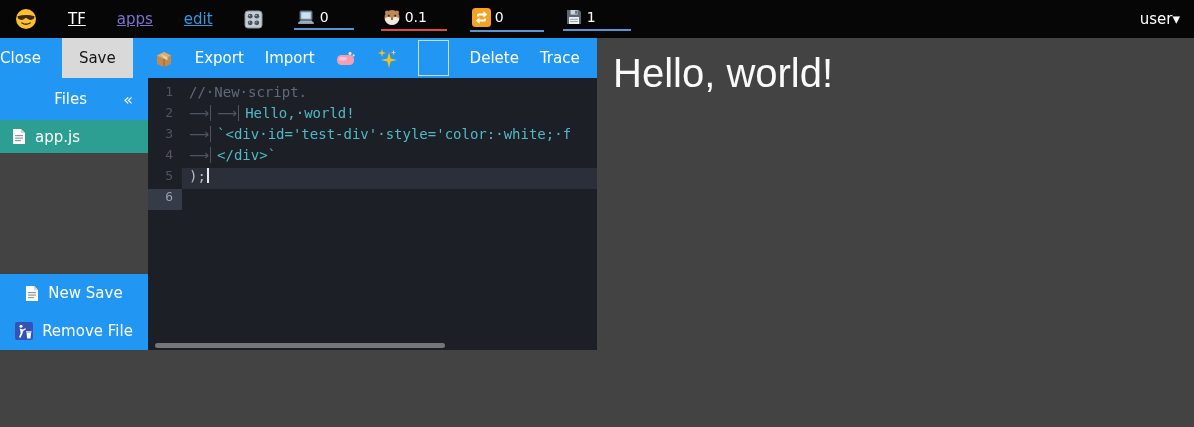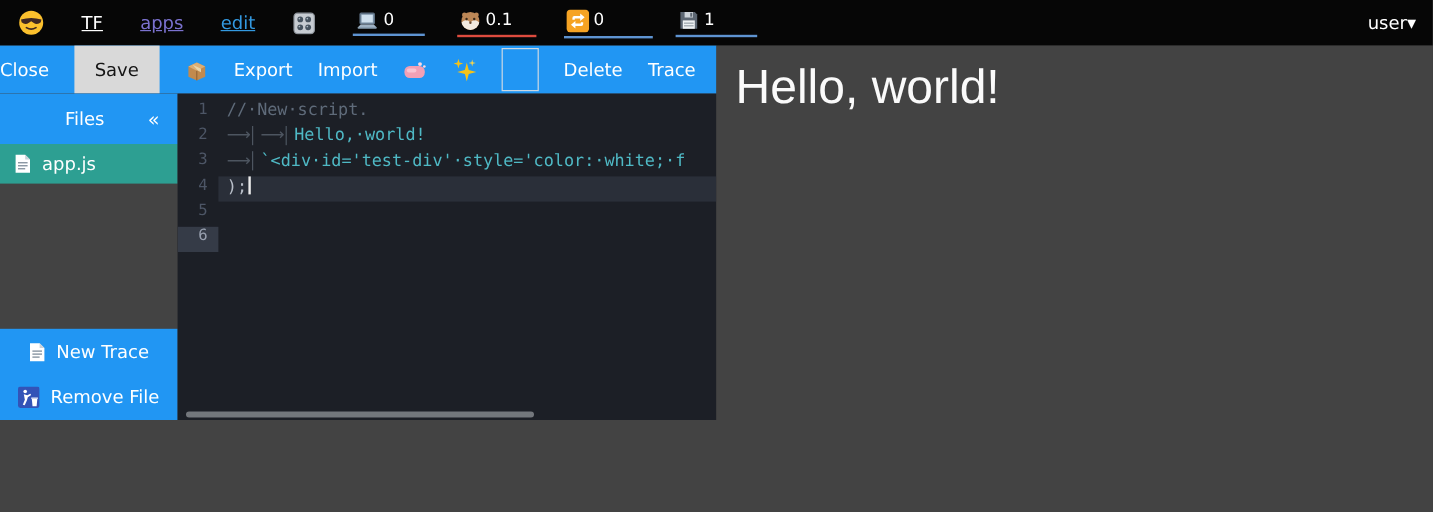--- a/index.html
+++ b/index.html
@@ -229,21 +229,21 @@
           <div class="sb-action">
             <span class="tool-icon">
               <svg width="14" height="17" viewBox="0 0 14 17">
                   <path d="M1 1 h8 l4 4 v11 H1 z" fill="#fff"></path>
                   <path d="M9 1 l4 4 H9 z" fill="#c9d2da"></path>
                   <rect x="3" y="7" width="8" height="1.2" fill="#8d99a5"></rect>
                   <rect x="3" y="9.5" width="8" height="1.2" fill="#8d99a5"></rect>
                   <rect x="3" y="12" width="6" height="1.2" fill="#8d99a5"></rect>
                 </svg>
             </span>
-            <span>New Trace</span>
+            <span>New Save</span>
           </div>
           <div class="sb-action">
             <span class="tool-icon">
               <svg width="18" height="18" viewBox="0 0 18 18">
                   <rect width="18" height="18" rx="2" fill="#3353b7"></rect>
                   <circle cx="6" cy="4.2" r="1.5" fill="#fff"></circle>
                   <path d="M4.8 6.6 l3 .8 2.5 -1.2 .7 1 -2.8 1.8 -.8 2.8 -1.8 4 -1.6 -.6 1.7 -4.1 -.6 -3.3 z" fill="#fff"></path>
                   <path d="M11.5 10.6 h4.6 l-.6 5.9 h-3.4 z" fill="#fff"></path>
                   <rect x="11" y="9.3" width="5.6" height="1" fill="#fff"></rect>
                 </svg>
@@ -259,20 +259,21 @@
             <div class="ln">2</div>
             <div class="ln">3</div>
             <div class="ln">4</div>
             <div class="ln">5</div>
             <div class="ln active">6</div>
           </div>
         <div class="code-area">
             <div class="code-line"><span class="tok-comment">//·New·script.</span></div>
             <div class="code-line"><span class="tok-tab">⟶</span><span class="tok-tab">⟶</span><span class="tok-str">Hello,·world!</span></div>
             <div class="code-line"><span class="tok-tab">⟶</span><span class="tok-str">`&lt;div·id='test-div'·style='color:·white;·f</span></div>
+            <div class="code-line"><span class="tok-tab">⟶</span><span class="tok-str">&lt;/div&gt;`</span></div>
             <div class="code-line active"><span class="tok-punct">);</span><span class="caret"></span></div>
           </div>
         <div class="hscrollbar">
           <div class="hscroll-thumb"></div>
         </div>
       </div>
 
     </div>
   </div>
 

